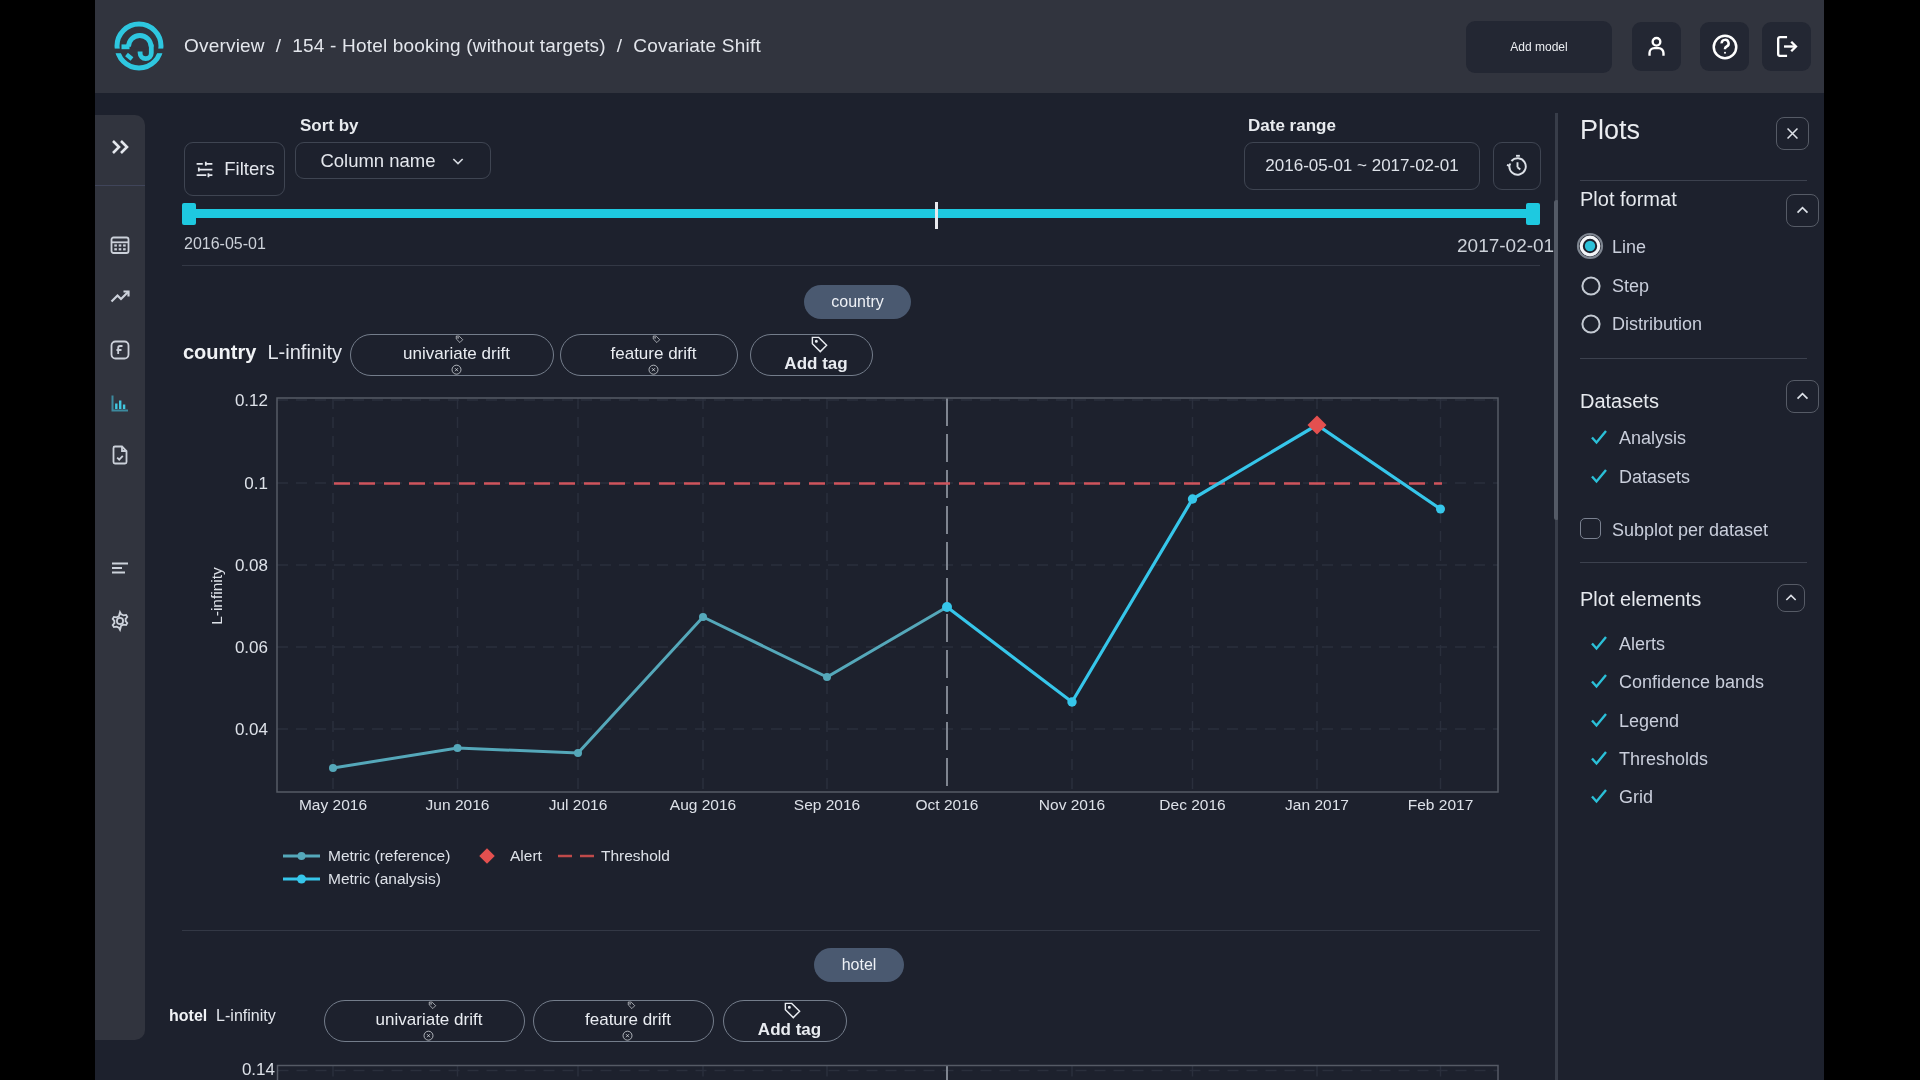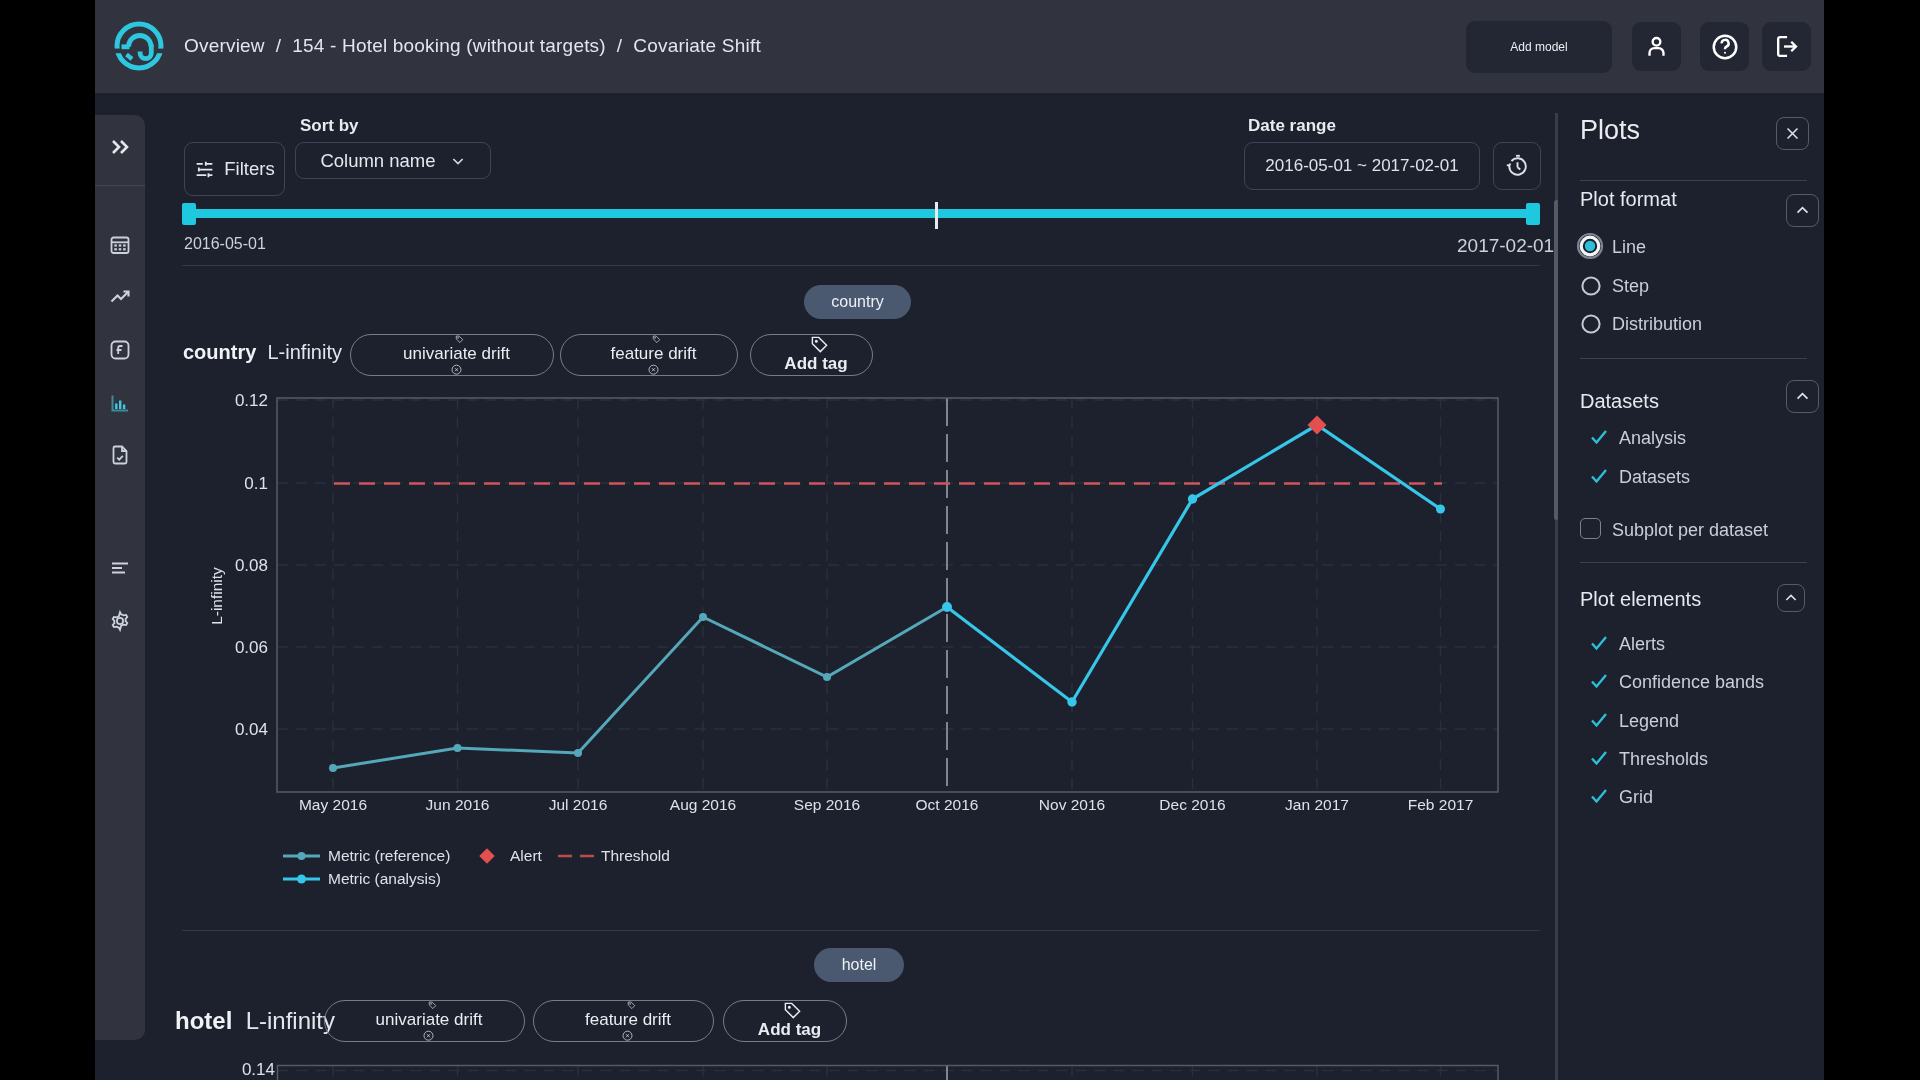--- a/index.html
+++ b/index.html
@@ -256,21 +256,21 @@
       <line x1="400" y1="466" x2="414" y2="466" stroke="#bf4a4a" stroke-width="2.5"></line>
       <text x="421" y="471">Threshold</text>
       <line x1="103" y1="489" x2="140" y2="489" stroke="#36c6ea" stroke-width="3"></line>
       <circle cx="121.5" cy="489" r="4.5" fill="#36c6ea"></circle>
       <text x="148" y="494">Metric (analysis)</text>
     </g>
   </svg>
 
   <div class="hline" style="left:87px;top:930px;width:1358px;"></div>
   <div class="pill" style="left:719px;top:948px;width:90px;">hotel</div>
-  <div class="abs" style="left:80px;top:1007px;font-size:24px;color:#f0f2f5;"><b>hotel</b>&nbsp; <span style="color:#e3e6ec">L-infinity</span></div>
+  <div class="abs" style="left:74px;top:1007px;font-size:16px;color:#f0f2f5;"><b>hotel</b>&nbsp; <span style="color:#e3e6ec">L-infinity</span></div>
   <div class="chip" style="left:229px;top:1000px;width:201px;">
     <svg style="margin-left:15px" width="19" height="19" viewBox="0 0 24 24" fill="none" stroke="#e9ecf1" stroke-width="1.8">
         <path d="M3 3 h8 l10 10 -8 8 L3 11 Z"></path>
         <circle cx="8" cy="8" r="1" fill="#e9ecf1"></circle>
       </svg>
     <span style="margin-left:9px;">univariate drift</span>
     <svg style="margin-left:8px" width="25" height="25" viewBox="0 0 24 24" fill="none" stroke="#e9ecf1" stroke-width="1.5">
         <circle cx="12" cy="12" r="9.5"></circle>
         <path d="M8.8 8.8 l6.4 6.4 M15.2 8.8 l-6.4 6.4"></path>
       </svg>

